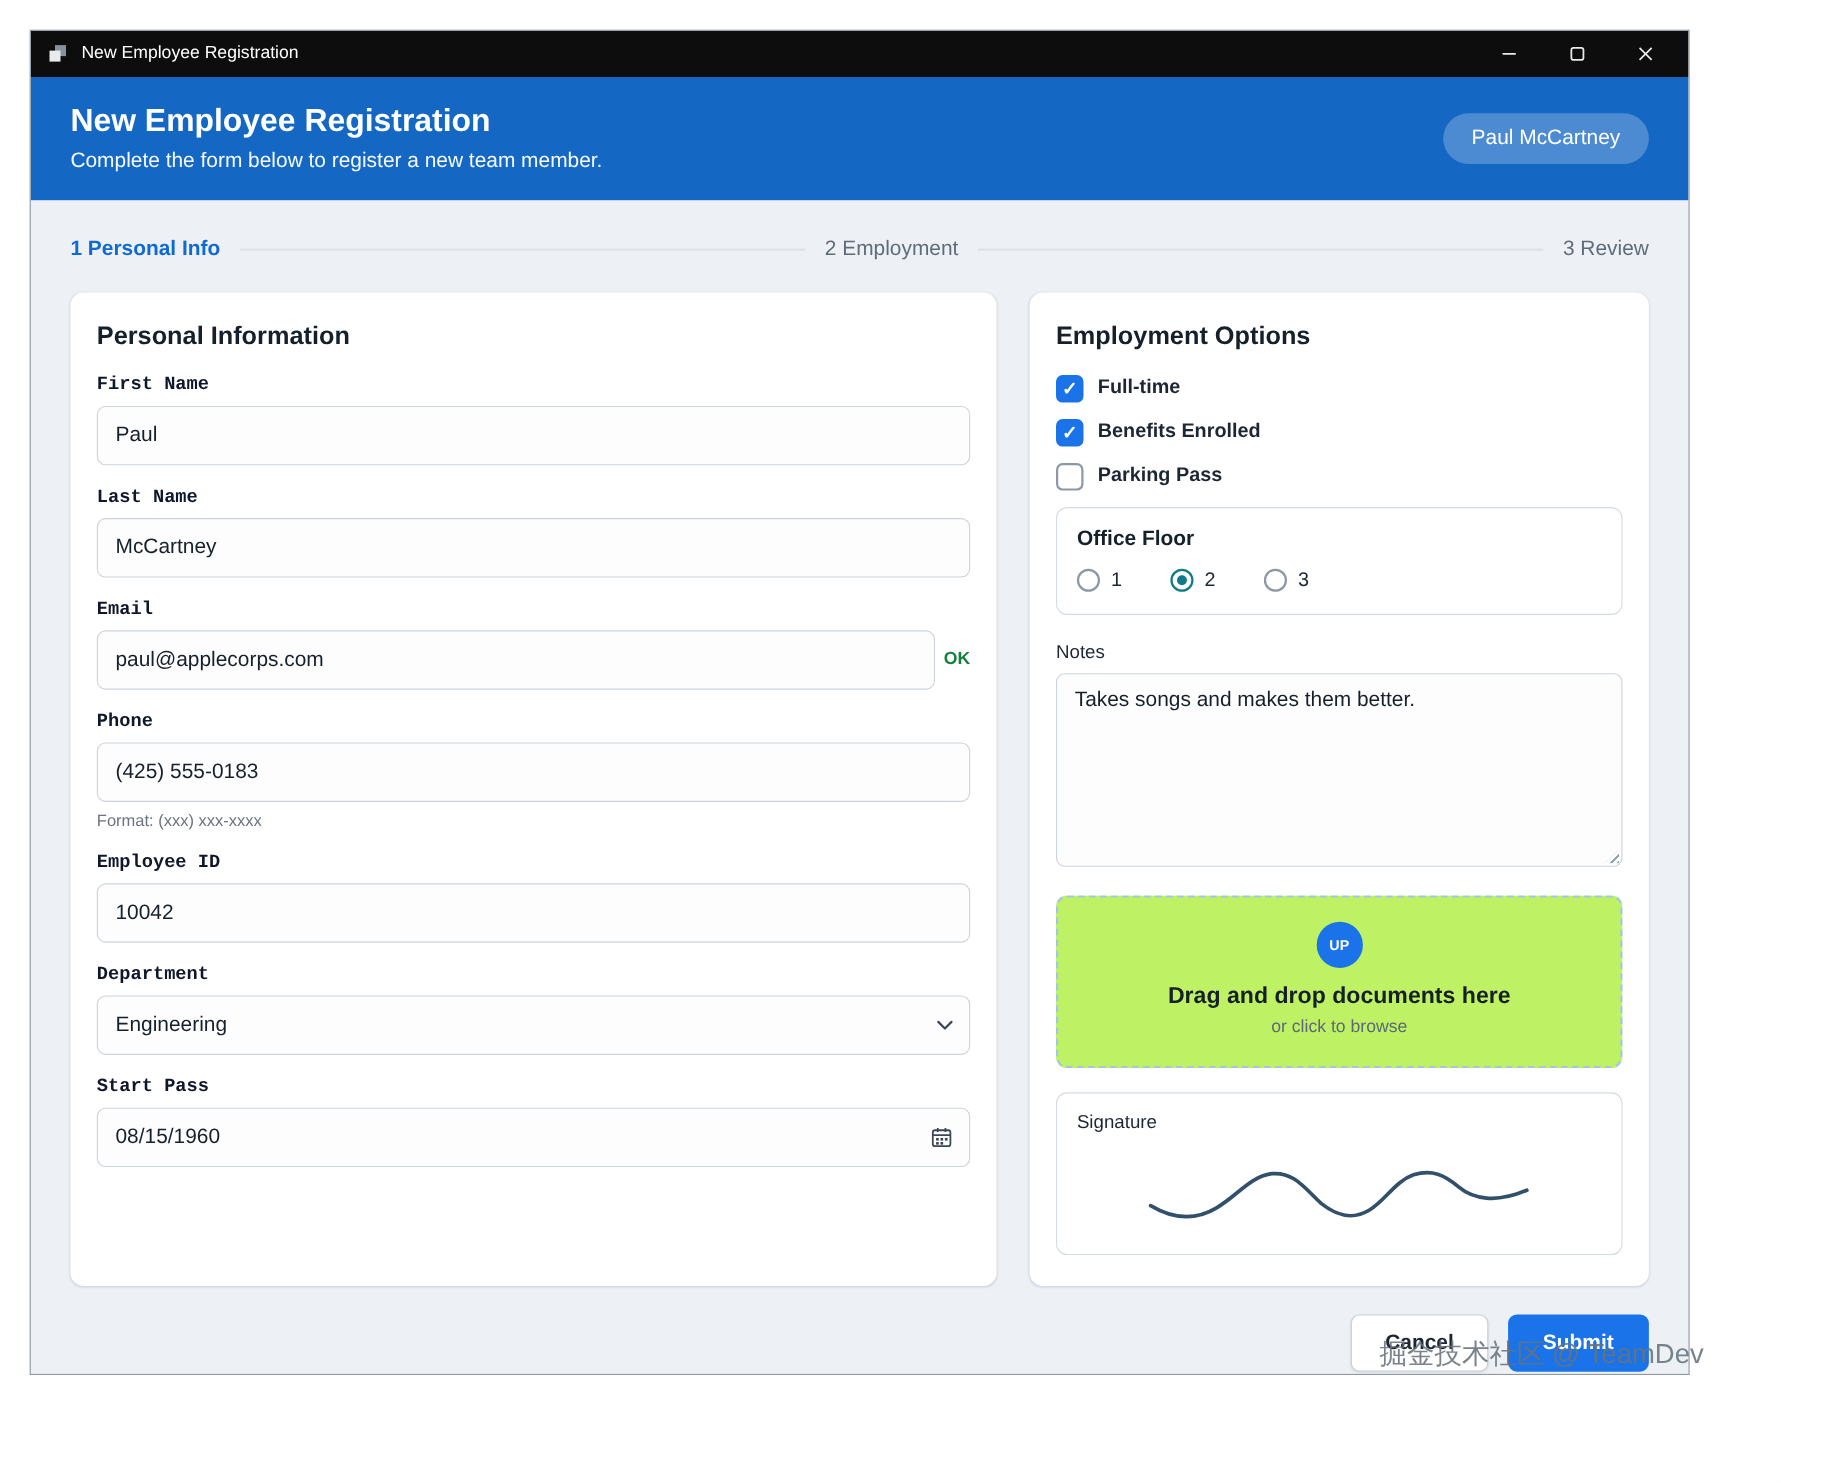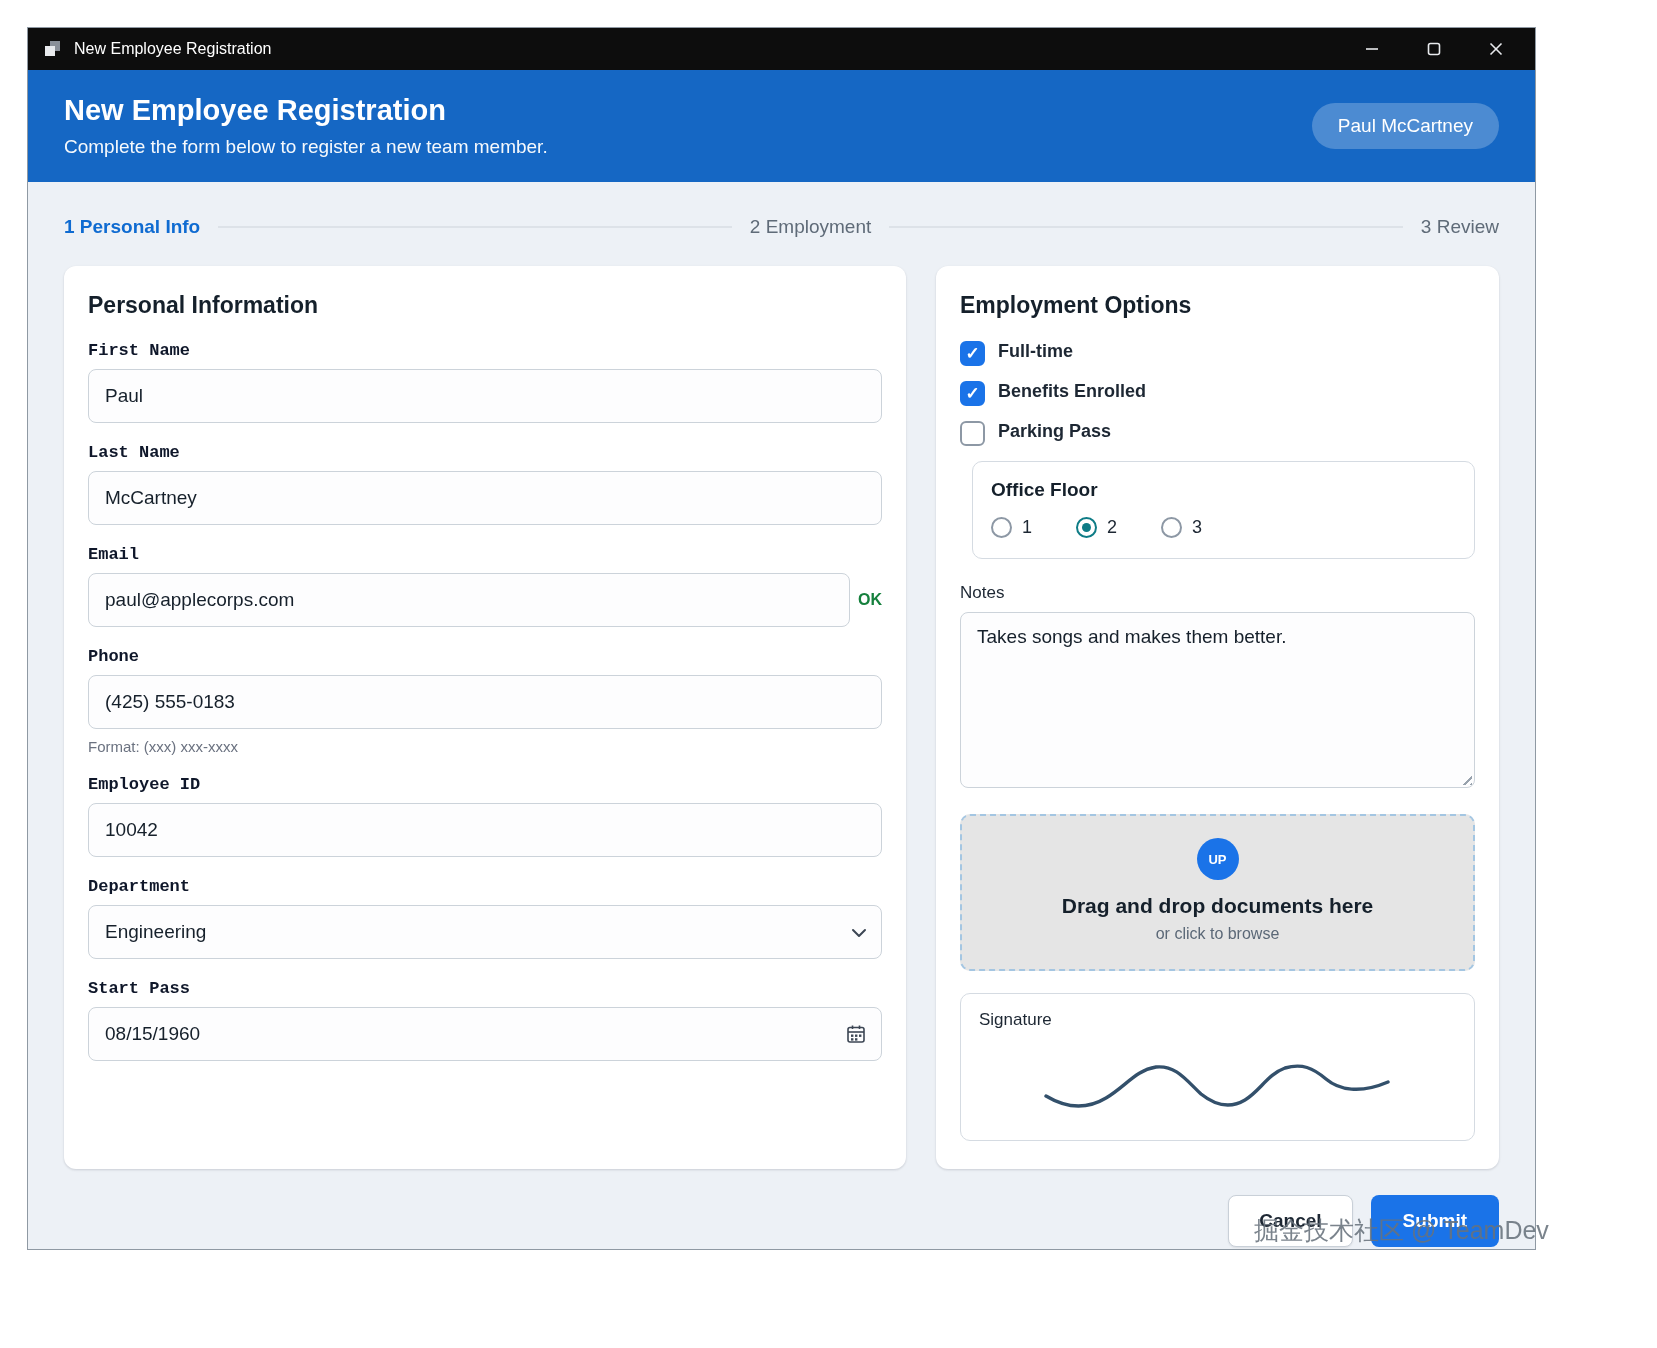--- a/index.html
+++ b/index.html
@@ -78,21 +78,21 @@
   .check-label { font-size:18px; font-weight:bold; color:#1d2733; }
   .checkbox {
     width:25px; height:25px; border-radius:6px; border:2px solid #8d98a5;
     background:#fff; position:relative; flex:none; cursor:pointer;
   }
   .checkbox.checked { background:#1a73e8; border-color:#1a73e8; }
   .checkbox.checked::after {
     content:"✓"; position:absolute; inset:0; color:#fff; font-size:17px; font-weight:bold;
     display:flex; align-items:center; justify-content:center;
   }
-  .subbox { border:1px solid #d5dbe2; border-radius:10px; padding:17px 18px 20px 18px; margin:4px 0 24px 12px; background:#fff; }
+  .subbox { border:1px solid #d5dbe2; border-radius:10px; padding:17px 18px 20px 18px; margin:4px 0 24px 0; background:#fff; }
   .subbox-title { font-size:19px; font-weight:bold; margin:0 0 16px 0; color:#15202b; }
   .radio-row { display:flex; align-items:center; gap:44px; }
   .radio-opt { display:flex; align-items:center; gap:10px; cursor:pointer; }
   .radio { width:21px; height:21px; border-radius:50%; border:2px solid #8d98a5; background:#fff; position:relative; flex:none; }
   .radio.selected { border-color:#0e7c86; }
   .radio.selected::after { content:""; position:absolute; inset:4px; border-radius:50%; background:#0e7c86; }
   .radio-label { font-size:18px; color:#1d2733; }
   .notes-label { font-size:17px; color:#1d2733; margin-bottom:9px; }
   .notes-wrap { position:relative; }
   .notes-area {
@@ -100,21 +100,21 @@
     background:#fdfdfe; padding:13px 16px; font-size:19px; color:#16202b;
     font-family:inherit; resize:none; outline:none; display:block;
   }
   .resize-grip {
     position:absolute; right:3px; bottom:3px; width:13px; height:13px; pointer-events:none;
     background:repeating-linear-gradient(135deg, transparent 0 3px, #98a2ad 3px 4.5px);
     clip-path:polygon(100% 0, 100% 100%, 0 100%);
   }
   .dropzone {
     margin-top:26px; border:2px dashed #a4c6e2; border-radius:10px;
-    background:#e5e5e5; text-align:center; padding:22px 20px 26px 20px; cursor:pointer;
+    background:#bef264; text-align:center; padding:22px 20px 26px 20px; cursor:pointer;
   }
   .up-circle {
     width:42px; height:42px; border-radius:50%; background:#1a73e8; color:#fff;
     font-size:13px; font-weight:bold; display:flex; align-items:center; justify-content:center;
     margin:0 auto 14px auto;
   }
   .drop-title { font-size:21px; font-weight:bold; color:#15202b; margin-bottom:7px; }
   .drop-sub { font-size:16px; color:#5b6877; }
   .sig-box { margin-top:22px; border:1px solid #d5dbe2; border-radius:10px; padding:16px 18px 14px 18px; background:#fff; }
   .sig-label { font-size:17px; color:#1d2733; margin-bottom:4px; }

